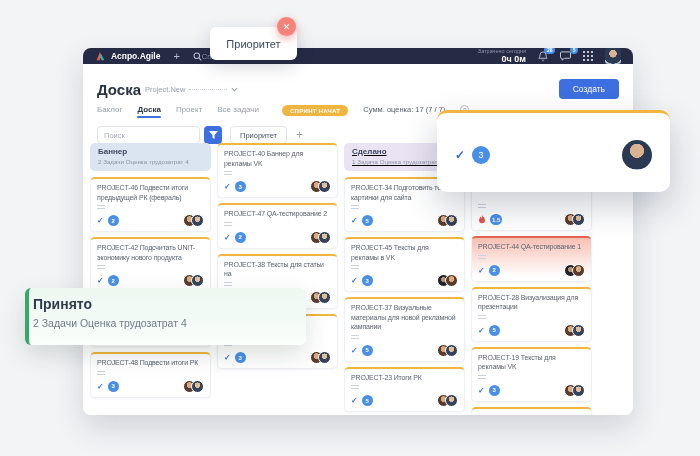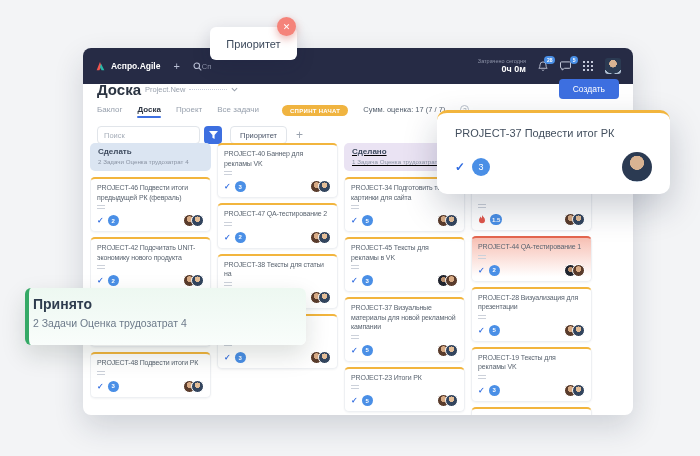--- a/index.html
+++ b/index.html
@@ -5,21 +5,21 @@
   * { margin:0; padding:0; box-sizing:border-box; }
   body { font-family:"Liberation Sans", sans-serif; }
   .page { position:relative; width:700px; height:456px; background:#f3f4f6; overflow:hidden; }
 
   
   .window { position:absolute; left:83px; top:48px; width:550px; height:367px;
     background:#fff; border-radius:8px; overflow:hidden;
     box-shadow:0 12px 30px rgba(25,35,65,.16); z-index:1; }
 
   
-  .navbar { position:absolute; left:0; top:0; right:0; height:36px; background:#262b45;
+  .navbar { position:absolute; left:0; top:0; right:0; height:16px; background:#262b45;
     display:flex; align-items:center; padding:0 12px; }
   .logo-wrap { display:flex; align-items:center; gap:5px; }
   .logo-text { color:#fff; font-size:8.5px; font-weight:bold; }
   .nav-ic { margin-left:13px; color:#b9bfd4; font-size:11px; line-height:1; display:flex; align-items:center; }
   .nav-partial { color:#8d93a8; font-size:7.5px; }
   .nav-right { margin-left:auto; display:flex; align-items:center; gap:12px; }
   .time-block { text-align:right; line-height:1.15; }
   .time-label { font-size:5.5px; color:#8d93a8; display:block; }
   .time-value { font-size:9px; color:#fff; font-weight:bold; display:block; }
   .icon-badge { position:relative; display:flex; align-items:center; }
@@ -196,21 +196,21 @@
             <path d="M0 0h10L6.2 4.5V9L3.8 7.5v-3z" fill="#fff"></path>
           </svg>
       </button>
       <button class="priority-btn">Приоритет</button>
       <button class="plus-btn">+</button>
     </div>
 
     <div class="board">
         <div class="column">
           <div class="col-header" style="background: rgb(219, 229, 242);">
-            <span class="col-name">Сделать</span>
+            <span class="col-name">Баннер</span>
             <span class="col-meta">2 Задачи  Оценка трудозатрат 4</span>
           </div>
           <div class="card">
             <div class="card-title">PROJECT-46 Подвести итоги предыдущей РК (февраль)</div>
             <div class="desc-icon"></div>
             <div class="card-footer">
               <span class="check">✓</span>
               <span class="cbadge">2</span>
               <div class="avatars">
                 <span class="av w"></span>
@@ -405,21 +405,20 @@
         </div>
       </div>
   </div>
 
   <div class="tooltip">
     <span>Приоритет</span>
   </div>
   <div class="tooltip-close">✕</div>
 
   <div class="popup">
-    <div class="popup-title">PROJECT-37 Подвести итог РК</div>
     <div class="popup-footer">
       <span class="popup-check">✓</span>
       <span class="popup-badge">3</span>
       <div class="popup-avatar"></div>
     </div>
   </div>
 
   <div class="accepted">
     <div class="accepted-title">Принято</div>
     <div class="accepted-meta">2 Задачи  Оценка трудозатрат 4</div>

